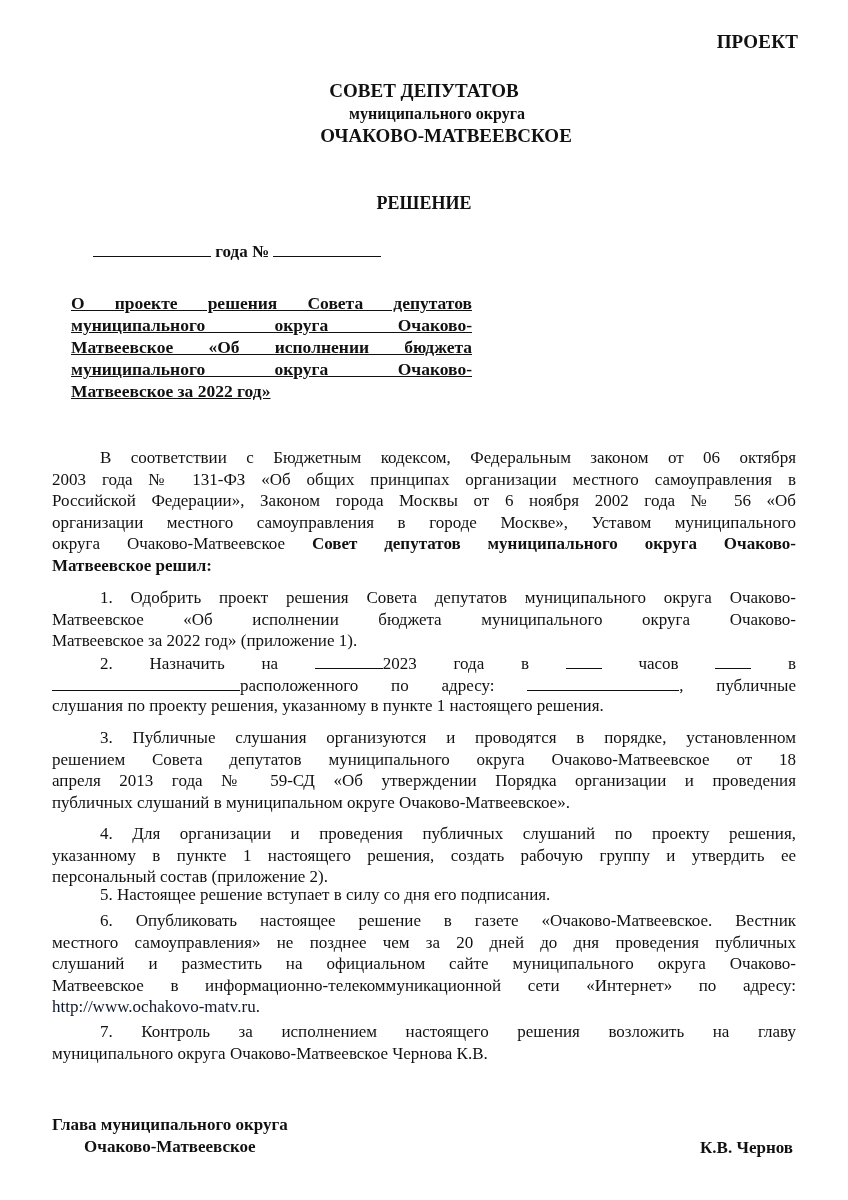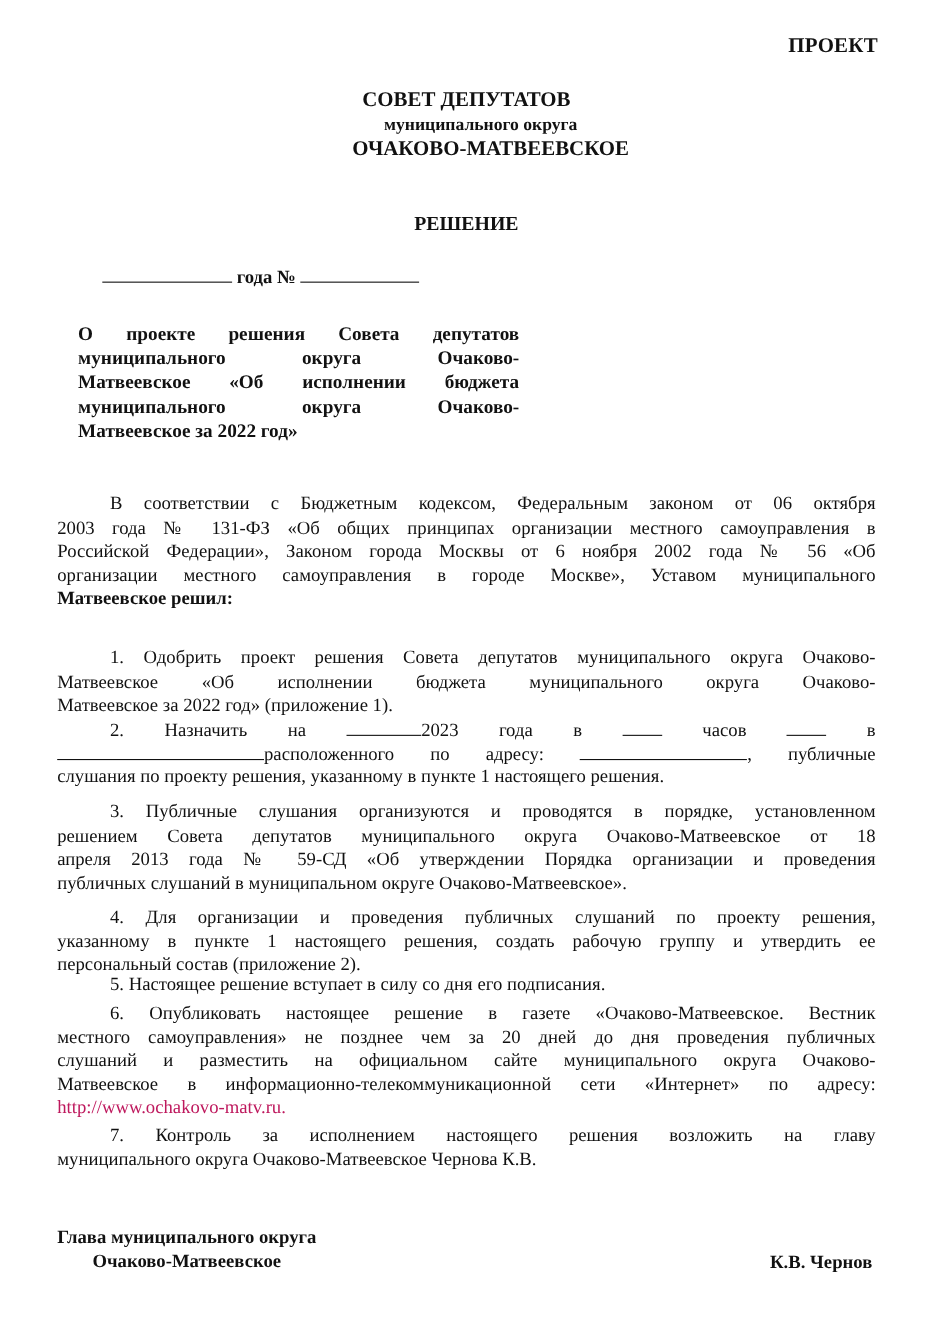--- a/index.html
+++ b/index.html
@@ -17,32 +17,33 @@
   .h1 { top: 80px; font-size: 19px; box-sizing: border-box; }
   .h2 { top: 105px; font-size: 16px; padding-left: 26px; box-sizing: border-box; }
   .h3 { top: 125px; font-size: 19px; padding-left: 44px; box-sizing: border-box; }
   .h4 { top: 193px; font-size: 18px; box-sizing: border-box; }
   .dateline { top: 240px; left: 93px; font-size: 17px; font-weight: bold; white-space: nowrap; }
   .uline { display: inline-block; border-bottom: 1.5px solid #111; height: 16px; vertical-align: baseline; }
   .subject {
     top: 292px; left: 71px; width: 401px;
     font-size: 17.5px; font-weight: bold; line-height: 22px;
     text-align: justify;
+    text-decoration: underline;
   }
   .subject .ln { display: block; text-align: justify; text-align-last: justify; height: 22px; }
   .subject .ln.last { text-align-last: left; }
   .body {
     left: 52px; width: 744px; font-size: 17px; line-height: 21.5px;
   }
   .body .ln { display: block; height: 21.5px; text-align: justify; text-align-last: justify; white-space: nowrap; }
   .body .ln.last { text-align-last: left; }
   .body .ln.ind { padding-left: 48px; }
   .sign { left: 52px; font-size: 17px; font-weight: bold; line-height: 22px; text-align: center; }
   .sign-name { right: 55px; font-size: 17px; font-weight: bold; }
-  a.link { color: #be185d; text-decoration: none; }
+  a.link { color: #0f172a; text-decoration: none; }
 </style>
 </head>
 <body>
 
 <div class="page">
 
   <div class="abs stamp">ПРОЕКТ</div>
 
   <div class="abs hdr h1">СОВЕТ ДЕПУТАТОВ</div>
   <div class="abs hdr h2">муниципального округа</div>
@@ -61,20 +62,21 @@
     <span class="ln">Матвеевское «Об исполнении бюджета</span>
     <span class="ln">муниципального округа Очаково-</span>
     <span class="ln last">Матвеевское за 2022 год»</span>
   </div>
 
   <div class="abs body" style="top:447px">
     <span class="ln ind">В соответствии с Бюджетным кодексом, Федеральным законом от 06 октября</span>
     <span class="ln">2003 года № 131-ФЗ «Об общих принципах организации местного самоуправления в</span>
     <span class="ln">Российской Федерации», Законом города Москвы от 6 ноября 2002 года № 56 «Об</span>
     <span class="ln">организации местного самоуправления в городе Москве», Уставом муниципального</span>
+    <span class="ln"><span>округа Очаково-Матвеевское </span><span class="b">Совет депутатов муниципального округа Очаково-</span></span>
     <span class="ln last b">Матвеевское решил:</span>
   </div>
 
   <div class="abs body" style="top:587px">
     <span class="ln ind">1. Одобрить проект решения Совета депутатов муниципального округа Очаково-</span>
     <span class="ln">Матвеевское «Об исполнении бюджета муниципального округа Очаково-</span>
     <span class="ln last">Матвеевское за 2022 год» (приложение 1).</span>
   </div>
 
   <div class="abs body" style="top:652px">

